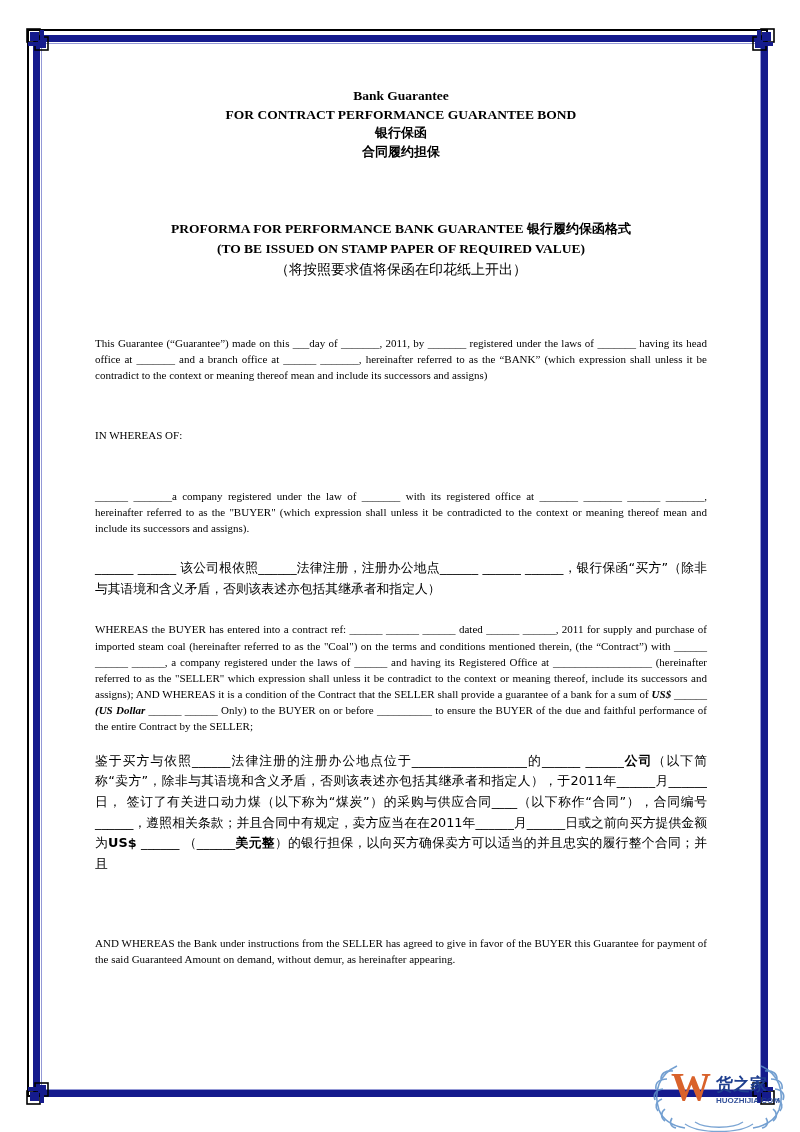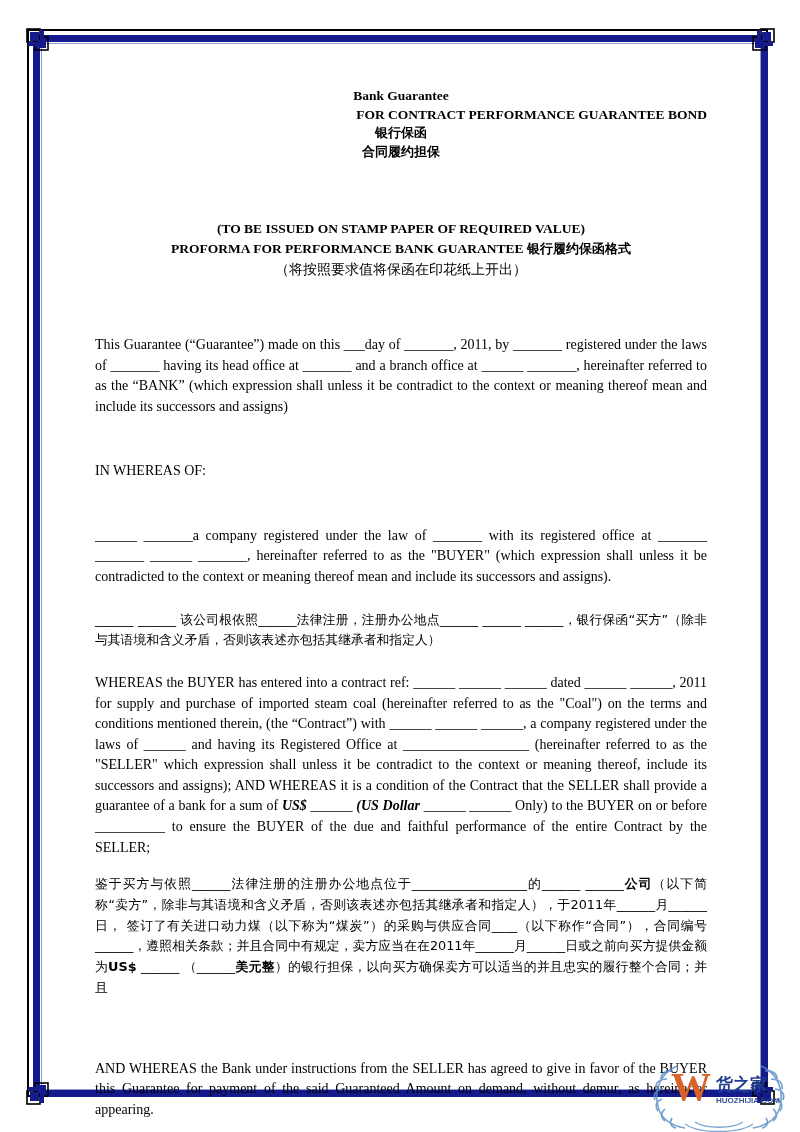--- a/index.html
+++ b/index.html
@@ -71,21 +71,21 @@
     top: 86px;
     width: 612px;
   }
   .title-block {
     text-align: center;
     font-weight: bold;
     line-height: 1.42;
     font-size: 13.5px;
   }
   .title-block .t-en1 { font-size: 13.5px; }
-  .title-block .t-en2 { font-size: 13.5px; text-align: right; }
+  .title-block .t-en2 { font-size: 13.5px; }
   .title-block .t-cn  {
     font-family: "DejaVu Sans", "Liberation Sans", sans-serif;
     font-size: 13px;
     font-weight: bold;
   }
   .subtitle-block {
     text-align: center;
     font-weight: bold;
     line-height: 1.45;
     font-size: 13.5px;
@@ -96,21 +96,21 @@
     font-size: 13px;
   }
   .subtitle-block .s-cn2 {
     font-family: "DejaVu Sans", "Liberation Sans", sans-serif;
     font-size: 14px;
     font-weight: normal;
   }
 
   p.para {
     margin: 0;
-    font-size: 14px;
+    font-size: 11px;
     line-height: 1.47;
     text-align: justify;
     text-justify: inter-word;
   }
   p.en { font-family: "Liberation Serif", "DejaVu Serif", serif; }
   p.cn {
     font-family: "DejaVu Sans", "Liberation Sans", sans-serif;
     font-size: 12.8px;
     line-height: 1.62;
     text-align: justify;
@@ -177,22 +177,22 @@
   <div class="content">
 
     <div class="title-block">
       <div class="t-en1">Bank Guarantee</div>
       <div class="t-en2">FOR CONTRACT PERFORMANCE GUARANTEE BOND</div>
       <div class="t-cn">银行保函</div>
       <div class="t-cn">合同履约担保</div>
     </div>
 
     <div class="subtitle-block">
+      <div><span>PROFORMA FOR PERFORMANCE BANK GUARANTEE </span><span class="s-cn">银行履约保函格式</span></div>
       <div>(TO BE ISSUED ON STAMP PAPER OF REQUIRED VALUE)</div>
-      <div><span>PROFORMA FOR PERFORMANCE BANK GUARANTEE </span><span class="s-cn">银行履约保函格式</span></div>
       <div class="s-cn2">（将按照要求值将保函在印花纸上开出）</div>
     </div>
 
     <div class="gap-xl"></div>
 
     <p class="para en">This Guarantee (“Guarantee”) made on this ___day of _______, 2011, by _______ registered under the laws of _______ having its head office at _______ and a branch office at ______ _______, hereinafter referred to as the “BANK” (which expression shall unless it be contradict to the context or meaning thereof mean and include its successors and assigns)</p>
 
     <div class="gap-md"></div>
 
 

